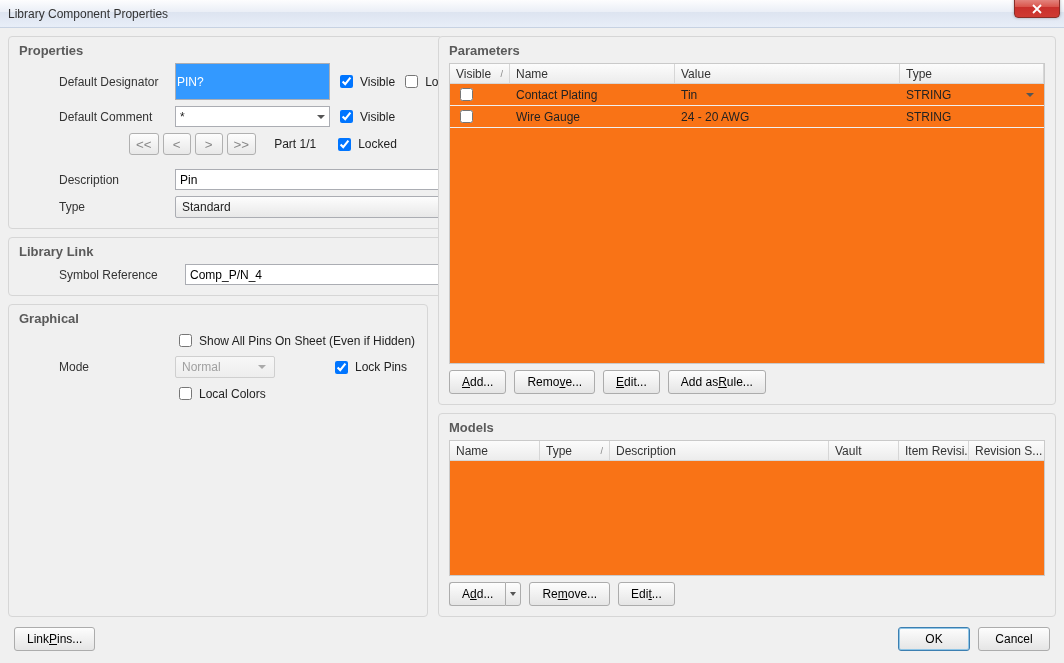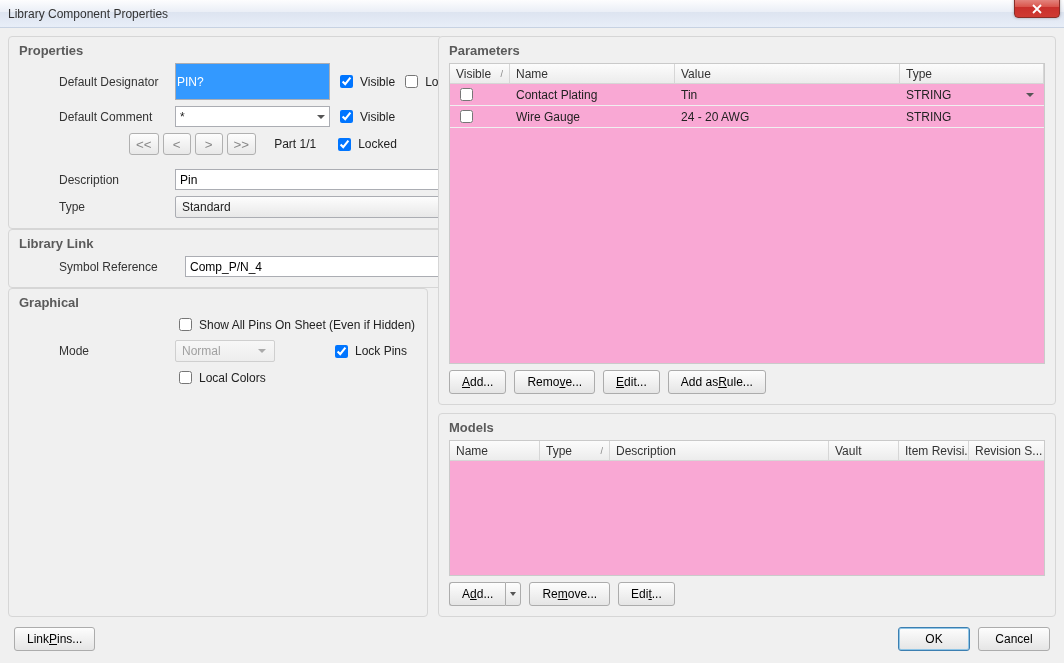--- a/index.html
+++ b/index.html
@@ -47,21 +47,21 @@
   .close-btn svg { vertical-align: middle; }
   .content {
     flex: 1;
     background: #f0f0f0;
     display: flex;
     flex-direction: column;
     padding: 8px;
     gap: 6px;
   }
   .columns { flex: 1; display: flex; gap: 10px; }
-  .left-col { width: 420px; display: flex; flex-direction: column; gap: 0; }
+  .left-col { width: 420px; display: flex; flex-direction: column; gap: 8px; }
   .right-col { flex: 1; display: flex; flex-direction: column; gap: 8px; }
   fieldset.group {
     border: 1px solid #d6d6d6;
     border-radius: 4px;
     background: #f0f0f0;
     margin: 0;
     padding: 26px 10px 10px 10px;
     position: relative;
   }
   fieldset.group > .legend {
@@ -190,21 +190,21 @@
     align-items: center;
     gap: 4px;
     overflow: hidden;
     white-space: nowrap;
   }
   .sort-ind {
     display: inline-block;
     color: #888;
     font-size: 9px;
   }
-  .tbody { flex: 1; background: #f9a8d4; }
+  .tbody { flex: 1; background: #f97316; }
   .trow {
     display: flex;
     height: 22px;
     border-bottom: 1px solid #f0f0f0;
     align-items: center;
   }
   .td { padding: 2px 6px; overflow: hidden; }
   .cell-type-dd {
     display: inline-flex;
     align-items: center;

